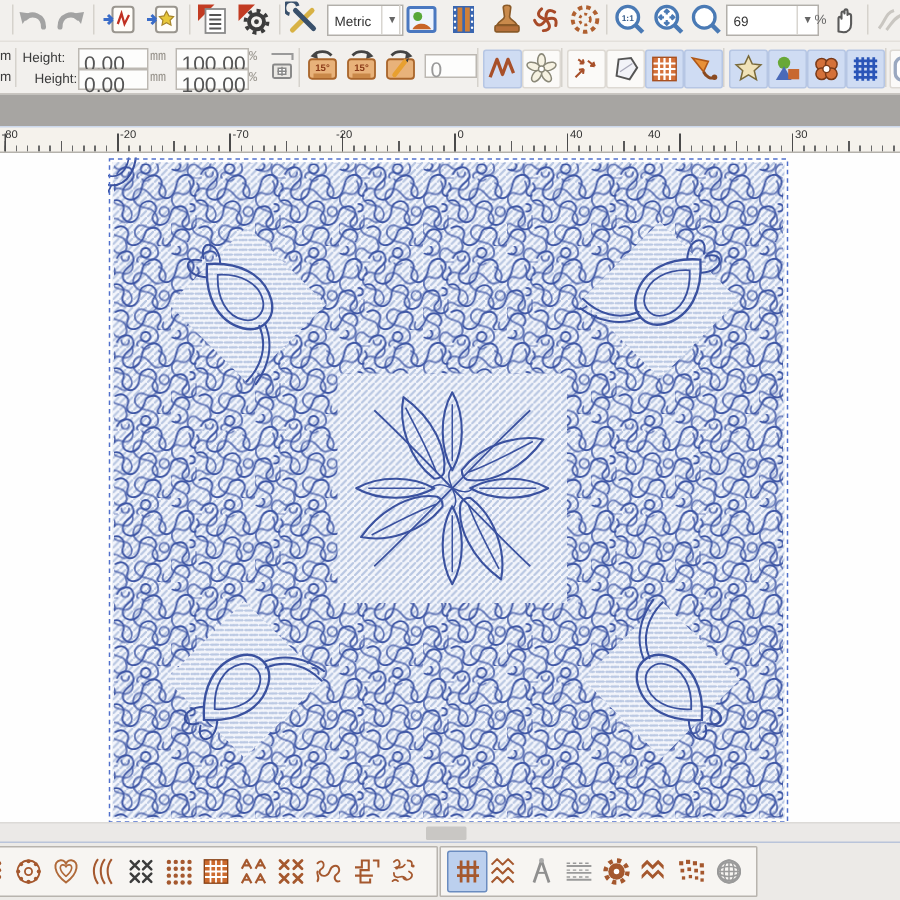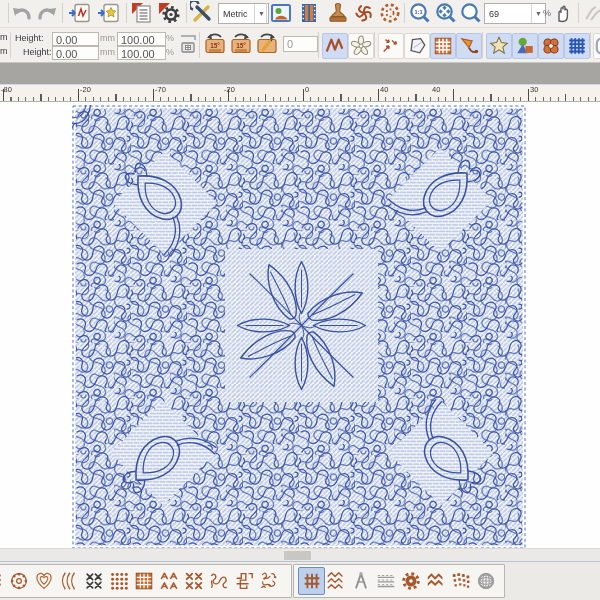--- a/index.html
+++ b/index.html
@@ -12,23 +12,23 @@
   .tb2{top:28px;height:34px;border-bottom:1px solid #c9c5c0;}
   .sep{position:absolute;top:3px;width:1px;height:20px;background:#d5d2cc;}
   .sep2{position:absolute;top:4px;width:1px;height:26px;background:#d5d2cc;}
   .tbtn{position:absolute;top:1px;width:24px;height:24px;border-radius:3px;display:flex;align-items:center;justify-content:center;}
   .tbtn svg{display:block;}
   .tile{position:absolute;top:5px;width:24px;height:24px;border-radius:2px;display:flex;align-items:center;justify-content:center;}
   .tile.blue{background:#cfdcf3;border:1px solid #b6c6e4;}
   .tile.white{background:#fbfaf8;border:1px solid #ddd9d3;}
   .combo{position:absolute;background:#fff;border:1px solid #b2afaa;display:flex;align-items:center;font-size:9px;color:#333;}
   .combo .arr{margin-left:auto;border-left:1px solid #d8d5d0;align-self:stretch;display:flex;align-items:center;padding:0 3px;color:#666;font-size:7px;}
-  .fld{position:absolute;background:#fdfdfc;border:1px solid #bcb8b2;font-size:11px;color:#555;padding:1px 0 0 3px;}
+  .fld{position:absolute;background:#fdfdfc;border:1px solid #bcb8b2;font-size:14px;color:#555;padding:1px 0 0 3px;}
   .lbl{position:absolute;font-size:9px;color:#3a3a3a;}
-  .unit{position:absolute;font-size:9px;color:#9a968f;}
+  .unit{position:absolute;font-size:9px;color:#9a968f;font-family:Liberation Mono, monospace;}
   .frag{position:absolute;font-size:9px;color:#3a3a3a;}
   
   .strip{position:absolute;left:0;top:63px;width:600px;height:21px;background:#a7a5a2;border-bottom:2px solid #cdd9ec;}
   .ruler{position:absolute;left:0;top:85px;width:600px;height:16px;background:#f5f2ec;border-bottom:1px solid #b5b2ac;
     background-image:
       repeating-linear-gradient(90deg,#4a4a4a 0 1px,transparent 1px 75px),
       repeating-linear-gradient(90deg,#5a5a5a 0 1px,transparent 1px 37.5px),
       repeating-linear-gradient(90deg,#6a6a6a 0 1px,transparent 1px 7.5px);
     background-size:600px 12px,600px 7px,600px 4px;
     background-position:3px 100%,3px 100%,3px 100%;

